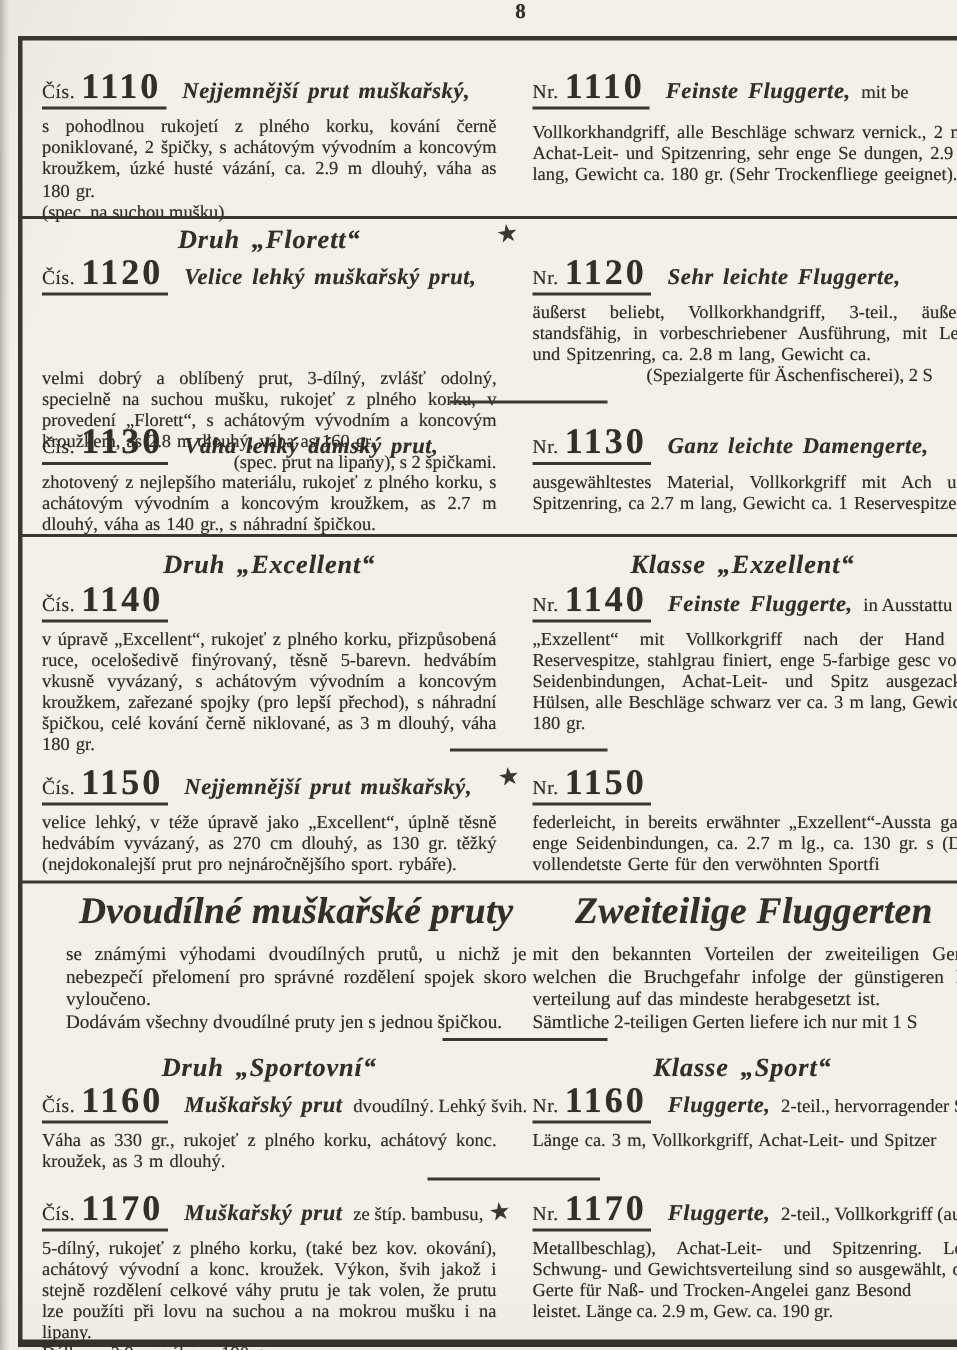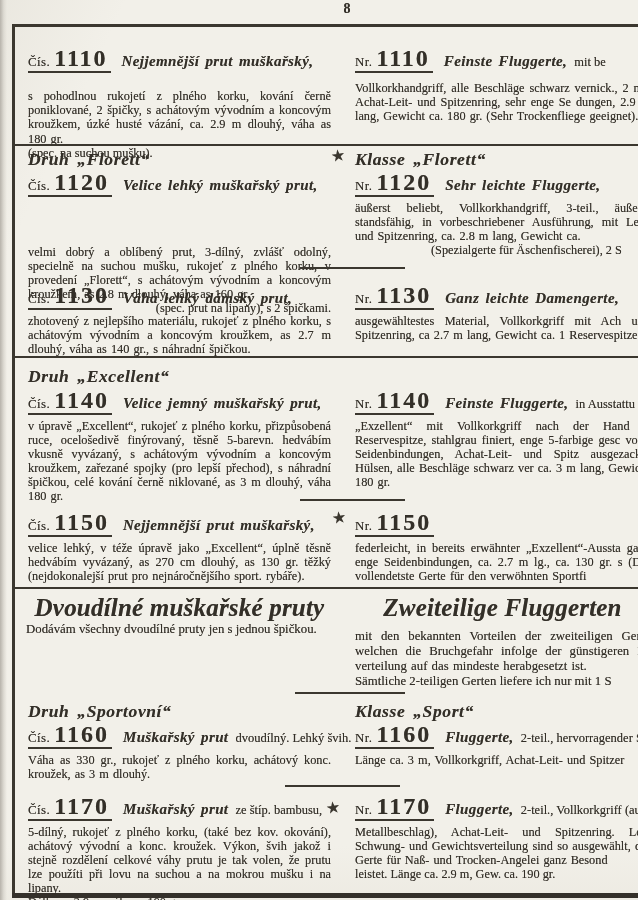--- a/index.html
+++ b/index.html
@@ -30,21 +30,21 @@
   .numlabel { font-size:13px; letter-spacing:0.4px; }
   .num { font-size:24px; font-weight:700; letter-spacing:2px; margin-left:4px; line-height:1;text-align:center; }
   .etitle { font-size:15px; font-weight:700; font-style:italic;
     margin-left:11px; letter-spacing:0.4px; word-spacing:2px; }
   .esuffix { font-size:12.5px; margin-left:7px; }
   .ebody { font-size:12.3px; line-height:14.2px; text-align:justify;
     margin-top:4px; word-spacing:1px; }
   .etail { font-size:12.3px; line-height:14.2px; }
   .tail-right { text-align:right; }
   .tail-indent { text-indent:76px; white-space:nowrap; }
-  .gh { font-size:17.5px; font-weight:700; font-style:italic; 
+  .gh { font-size:17.5px; font-weight:700; font-style:italic; text-align:center;
     letter-spacing:0.6px; word-spacing:3px; }
   .bigh { font-size:25px; font-weight:700; font-style:italic; text-align:center;
     letter-spacing:0.2px; white-space:nowrap; }
   .ibody { font-size:12.8px; line-height:15px; text-align:justify;
     margin-top:7px; word-spacing:1px; }
   .itail { font-size:12.8px; line-height:15px; }
   .star { font-size:16px; color:#3b372f; transform:rotate(-8deg); }
   .ink { text-shadow:0 0 0.5px rgba(45,40,33,0.55); }
 </style>
 </head>
@@ -60,39 +60,38 @@
   <div class="abs frame-bottom"></div>
 
   <div class="abs" style="left:28px; top:46px; width:303px;">
     <div class="ehead">
       <span class="numgrp">
           <span class="numlabel">Čís.</span>
           <span class="num">1110</span>
         </span>
       <span class="etitle">Nejjemnější prut muškařský,</span>
     </div>
-    <div class="ebody" style="margin-top:16px;">s pohodlnou rukojetí z plného korku, kování černě poniklované, 2 špičky, s achátovým vývodním a koncovým kroužkem, úzké husté vázání, ca. 2.9 m dlouhý, váha as 180 gr.</div>
+    <div class="ebody" style="margin-top:4px;">s pohodlnou rukojetí z plného korku, kování černě poniklované, 2 špičky, s achátovým vývodním a koncovým kroužkem, úzké husté vázání, ca. 2.9 m dlouhý, váha as 180 gr.</div>
     <div class="etail">(spec. na suchou mušku).</div>
   </div>
   <div class="abs" style="left:355px; top:46px; width:295px;">
     <div class="ehead">
       <span class="numgrp">
           <span class="numlabel">Nr.</span>
           <span class="num">1110</span>
         </span>
       <span class="etitle">Feinste Fluggerte,</span>
       <span class="esuffix">mit be</span>
     </div>
     <div class="ebody" style="margin-top:8px;">Vollkorkhandgriff, alle Beschläge schwarz vernick., 2 mit Achat-Leit- und Spitzenring, sehr enge Se dungen, 2.9 m lang, Gewicht ca. 180 gr. (Sehr Trockenfliege geeignet).</div>
   </div>
 
   <div class="abs rule rule-full" style="top:144px;"></div>
 
   <div class="abs gh" style="left:28px; top:149px; width:303px;">Druh „Florett“</div>
-  <div class="abs gh" style="left:355px; top:149px; width:280px;">Klasse „Florett“</div>
   <span class="abs star" style="left:331px; top:146px;">★</span>
 
   <div class="abs" style="left:28px; top:170px; width:303px;">
     <div class="ehead">
       <span class="numgrp">
           <span class="numlabel">Čís.</span>
           <span class="num">1120</span>
         </span>
       <span class="etitle">Velice lehký muškařský prut,</span>
     </div>
@@ -130,28 +129,28 @@
           <span class="num">1130</span>
         </span>
       <span class="etitle">Ganz leichte Damengerte,</span>
     </div>
     <div class="ebody">ausgewähltestes Material, Vollkorkgriff mit Ach und Spitzenring, ca 2.7 m lang, Gewicht ca. 1 Reservespitze.</div>
   </div>
 
   <div class="abs rule rule-full" style="top:356px;"></div>
 
   <div class="abs gh" style="left:28px; top:366px; width:303px;">Druh „Excellent“</div>
+  <div class="abs gh" style="left:355px; top:366px; width:280px;">Klasse „Exzellent“</div>
 
   <div class="abs" style="left:28px; top:388px; width:303px;">
     <div class="ehead">
       <span class="numgrp">
           <span class="numlabel">Čís.</span>
           <span class="num">1140</span>
         </span>
-      <span class="etitle">Velice jemný muškařský prut,</span>
     </div>
     <div class="ebody" style="line-height:14px;">v úpravě „Excellent“, rukojeť z plného korku, přizpůsobená ruce, ocelošedivě finýrovaný, těsně 5-barevn. hedvábím vkusně vyvázaný, s achátovým vývodním a koncovým kroužkem, zařezané spojky (pro lepší přechod), s náhradní špičkou, celé kování černě niklované, as 3 m dlouhý, váha 180 gr.</div>
   </div>
   <div class="abs" style="left:355px; top:388px; width:295px;">
     <div class="ehead">
       <span class="numgrp">
           <span class="numlabel">Nr.</span>
           <span class="num">1140</span>
         </span>
       <span class="etitle">Feinste Fluggerte,</span>
@@ -178,22 +177,23 @@
       <span class="numgrp">
           <span class="numlabel">Nr.</span>
           <span class="num">1150</span>
         </span>
     </div>
     <div class="ebody">federleicht, in bereits erwähnter „Exzellent“-Aussta ganz enge Seidenbindungen, ca. 2.7 m lg., ca. 130 gr. s (Die vollendetste Gerte für den verwöhnten Sportfi</div>
   </div>
 
   <div class="abs rule rule-full" style="top:587px;"></div>
 
-  <div class="abs" style="left:26px; top:594px; width:307px;">
+  <div class="abs" style="left:44px; top:594px; width:307px;">
     <div class="bigh">Dvoudílné muškařské pruty</div>
+    <div class="ibody">se známými výhodami dvoudílných prutů, u nichž je nebezpečí přelomení pro správné rozdělení spojek skoro vyloučeno.</div>
     <div class="itail">Dodávám všechny dvoudílné pruty jen s jednou špičkou.</div>
   </div>
   <div class="abs" style="left:355px; top:594px; width:295px;">
     <div class="bigh">Zweiteilige Fluggerten</div>
     <div class="ibody">mit den bekannten Vorteilen der zweiteiligen Gerte welchen die Bruchgefahr infolge der günstigeren Hi verteilung auf das mindeste herabgesetzt ist.</div>
     <div class="itail">Sämtliche 2-teiligen Gerten liefere ich nur mit 1 S</div>
   </div>
 
   <div class="abs rule rule-short" style="top:692px; left:295px; width:110px;"></div>
 

